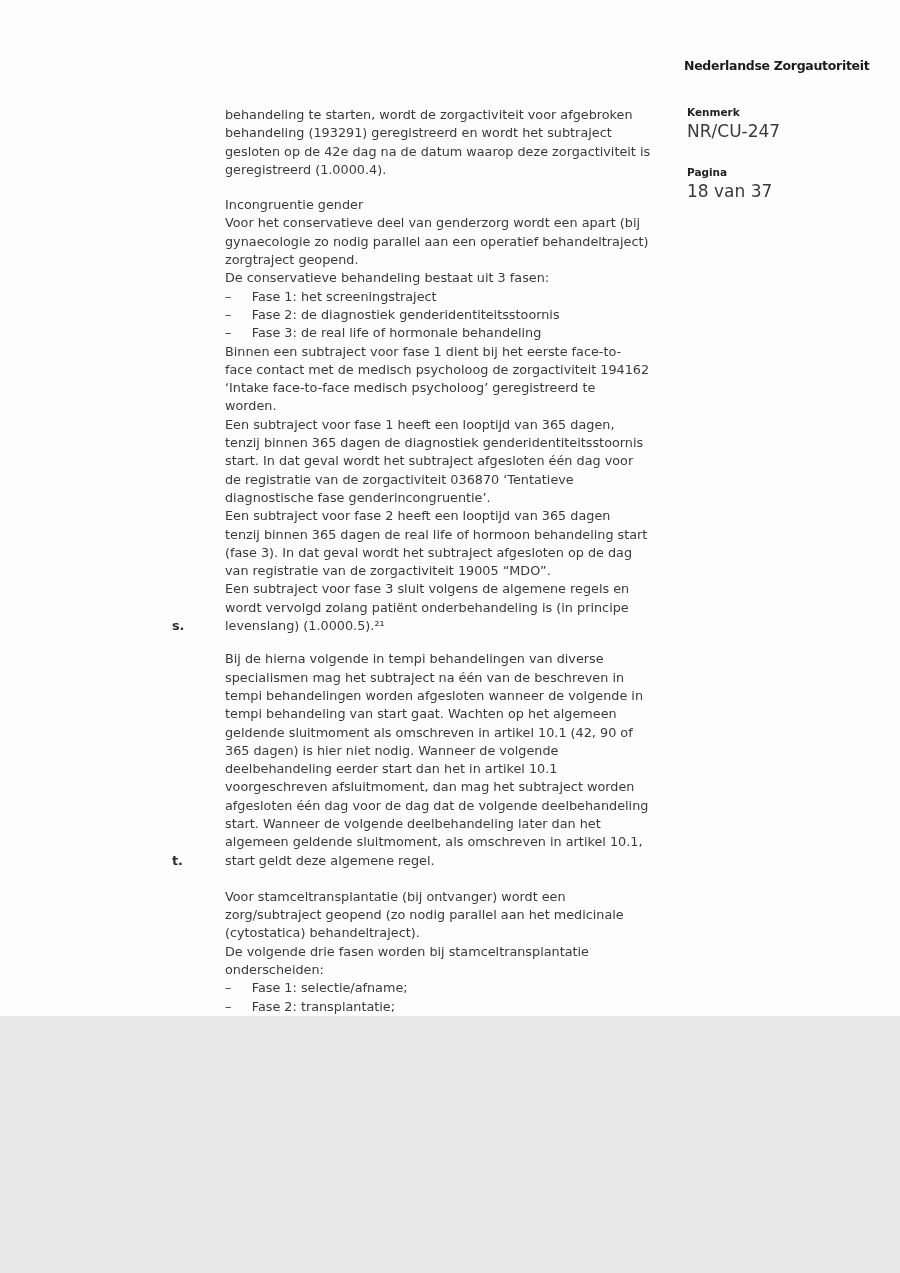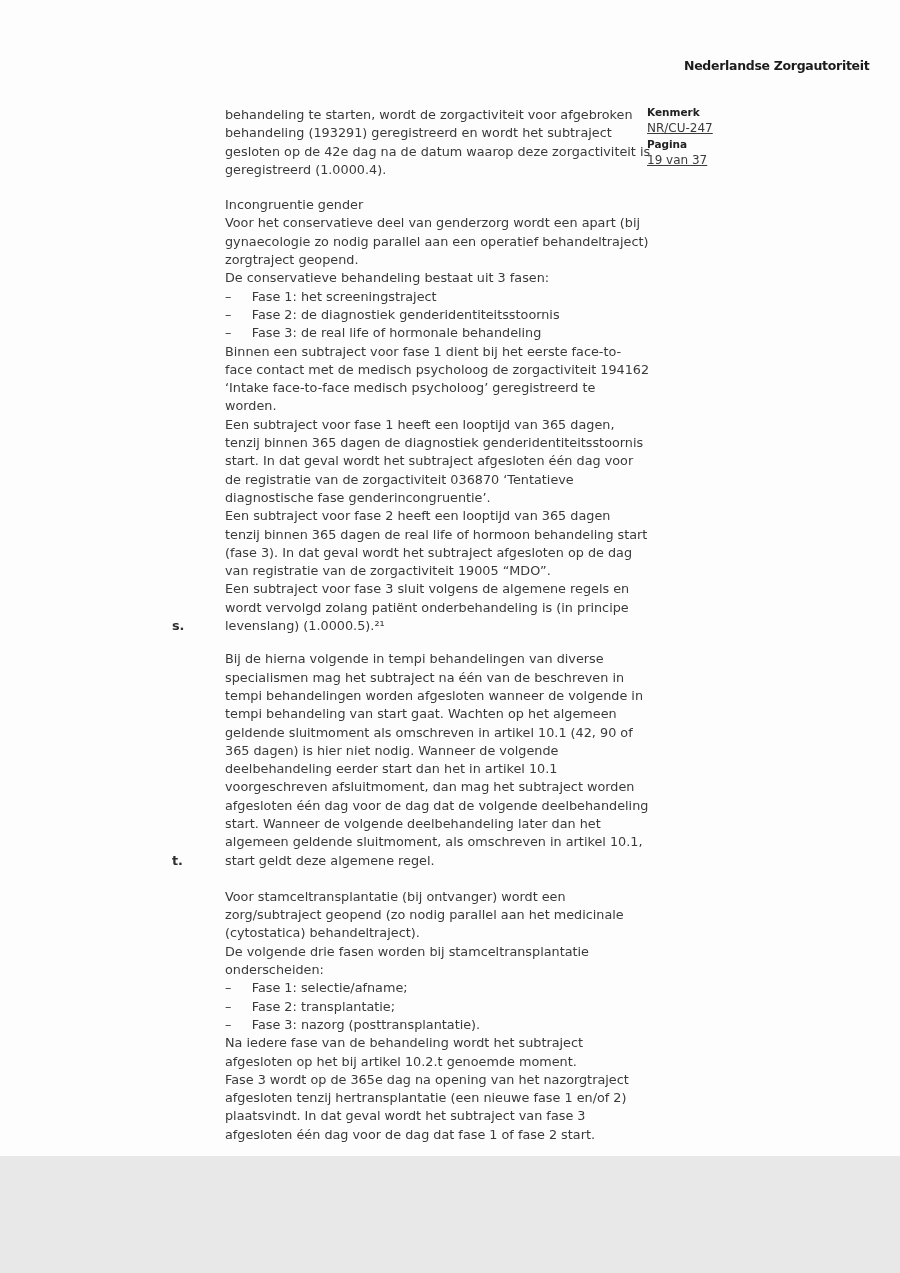--- a/index.html
+++ b/index.html
@@ -4,57 +4,56 @@
 <style>
   html, body {
     margin: 0;
     padding: 0;
     background: #e8e8e8;
     font-family: "DejaVu Sans", "Liberation Sans", sans-serif;
   }
   .page {
     position: relative;
     width: 900px;
-    height: 1156px;
+    height: 1016px;
     margin: 0 auto;
     background: #fdfdfd;
     color: #3a3a3a;
     overflow: hidden;
   }
   
   .org-title {
     position: absolute;
     left: 684px;
     top: 58px;
     font-size: 12.5px;
     font-weight: 700;
     letter-spacing: -0.3px;
     color: #1c1c1c;
     white-space: nowrap;
   }
   
   .meta {
     position: absolute;
-    left: 647px;
+    left: 687px;
     top: 106px;
     width: 150px;
   }
   .meta-label {
     font-size: 10.5px;
     font-weight: 700;
     color: #222;
     margin-bottom: 3px;
   }
   .meta-value {
-    font-size: 12px;
+    font-size: 17px;
     color: #3a3a3a;
-    text-decoration: underline;
   }
   .meta-group + .meta-group {
-    margin-top: 3px;
+    margin-top: 25px;
   }
   
   .content {
     position: absolute;
     left: 172px;
     top: 106px;
     width: 560px;
     font-size: 12.8px;
     line-height: 18.3px;
     color: #3a3a3a;
@@ -102,21 +101,21 @@
 
   <div class="org-title">Nederlandse Zorgautoriteit</div>
 
   <div class="meta">
     <div class="meta-group">
       <div class="meta-label">Kenmerk</div>
       <div class="meta-value">NR/CU-247</div>
     </div>
     <div class="meta-group">
       <div class="meta-label">Pagina</div>
-      <div class="meta-value">19 van 37</div>
+      <div class="meta-value">18 van 37</div>
     </div>
   </div>
 
   <div class="content">
 
     <div class="row">
       <div class="row-text indent">behandeling te starten, wordt de zorgactiviteit voor afgebroken
 behandeling (193291) geregistreerd en wordt het subtraject
 gesloten op de 42e dag na de datum waarop deze zorgactiviteit is
 geregistreerd (1.0000.4).</div>

